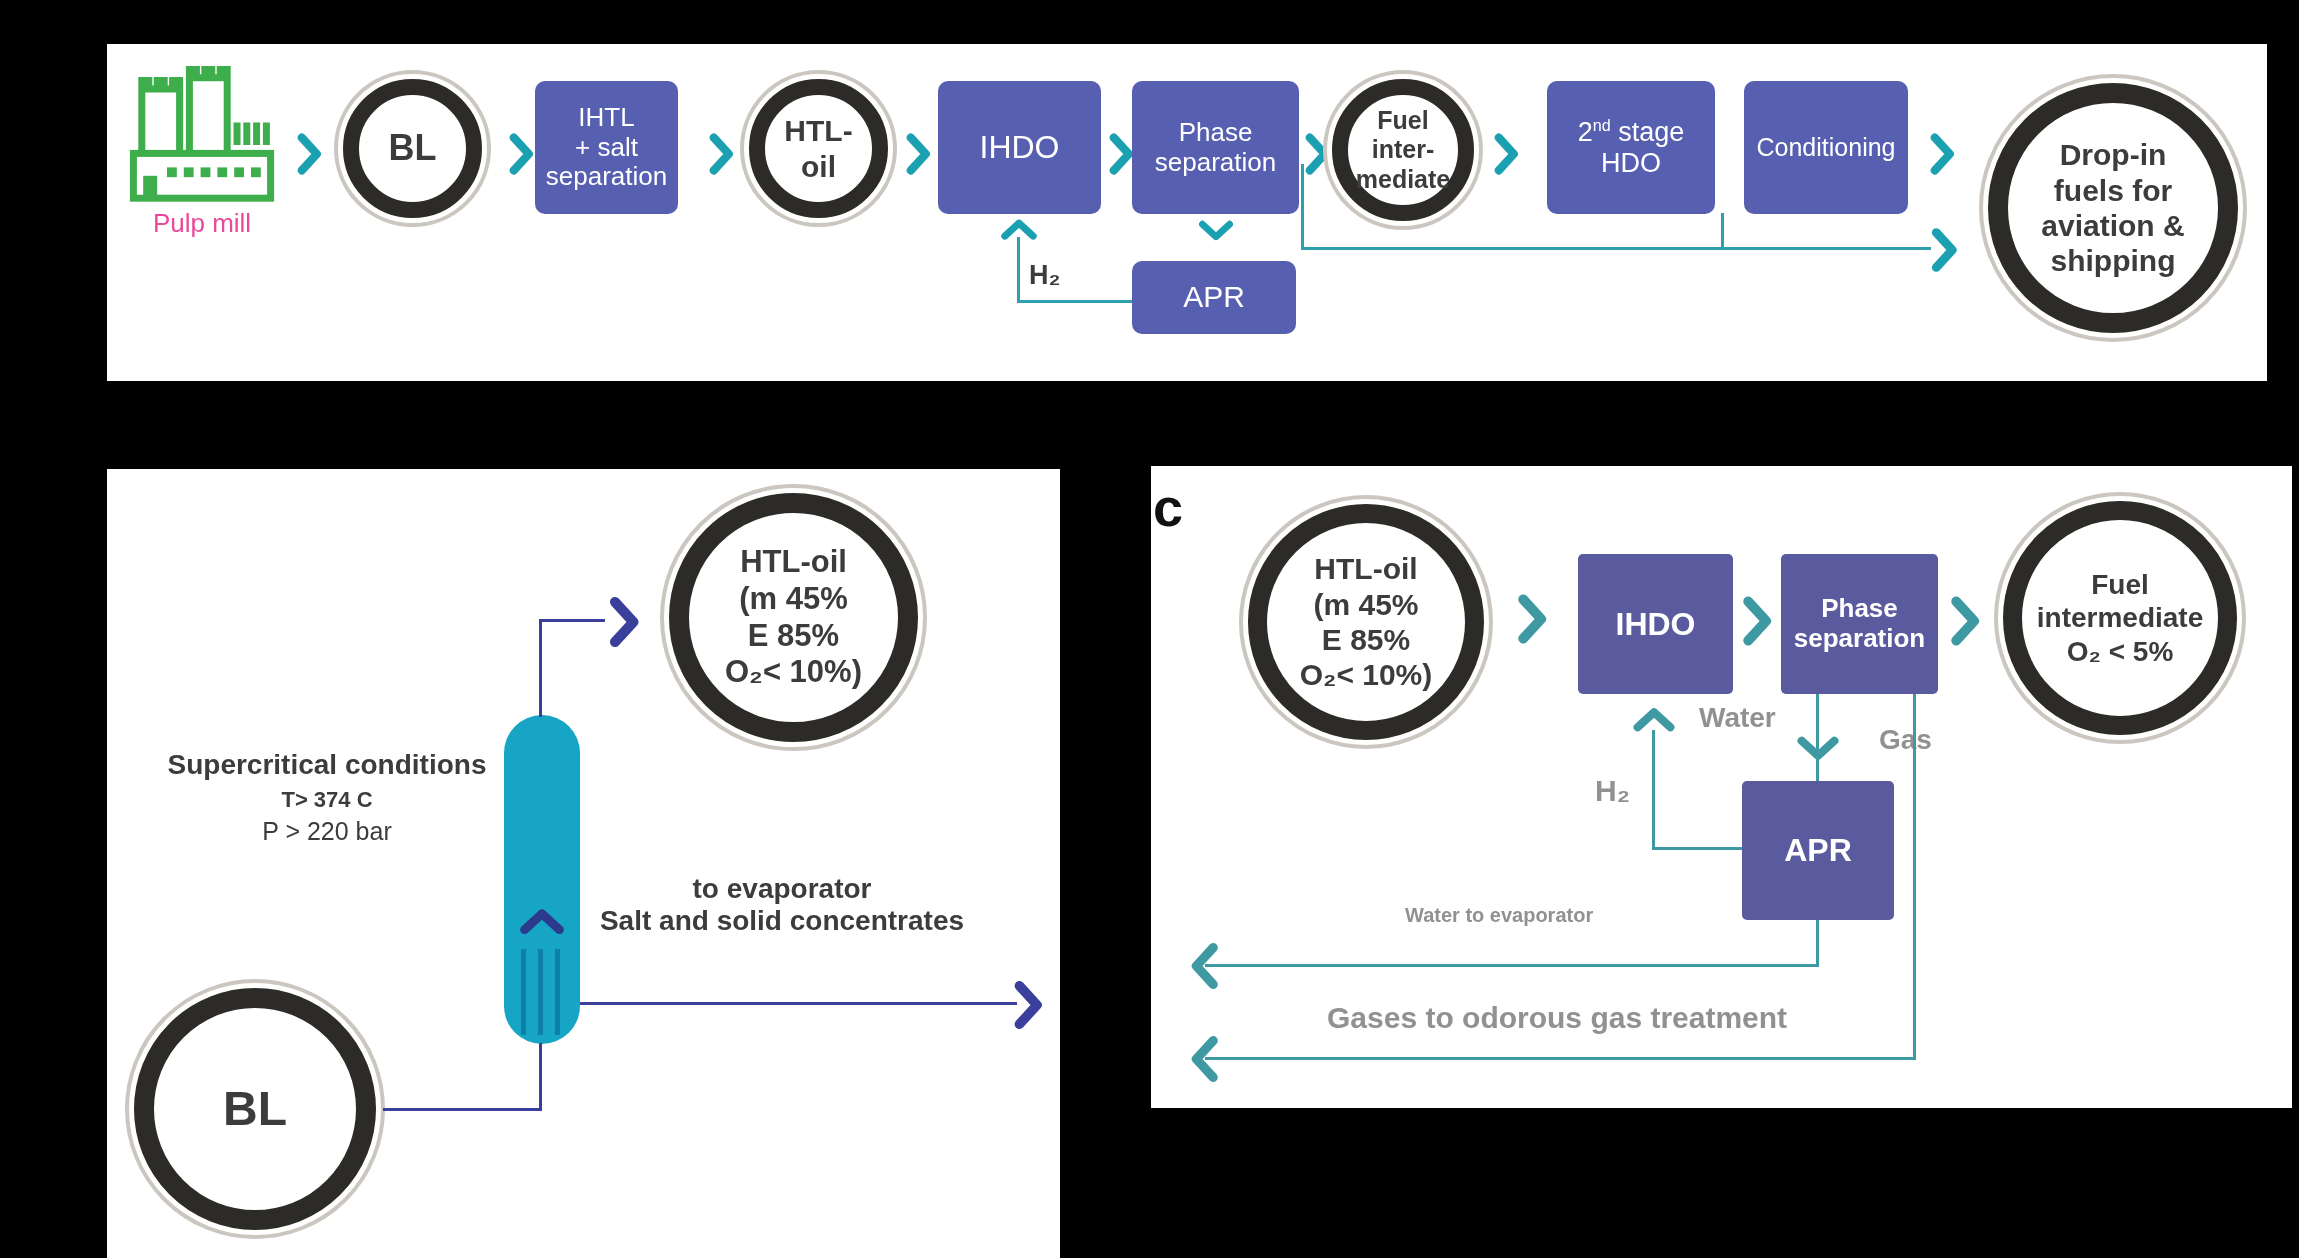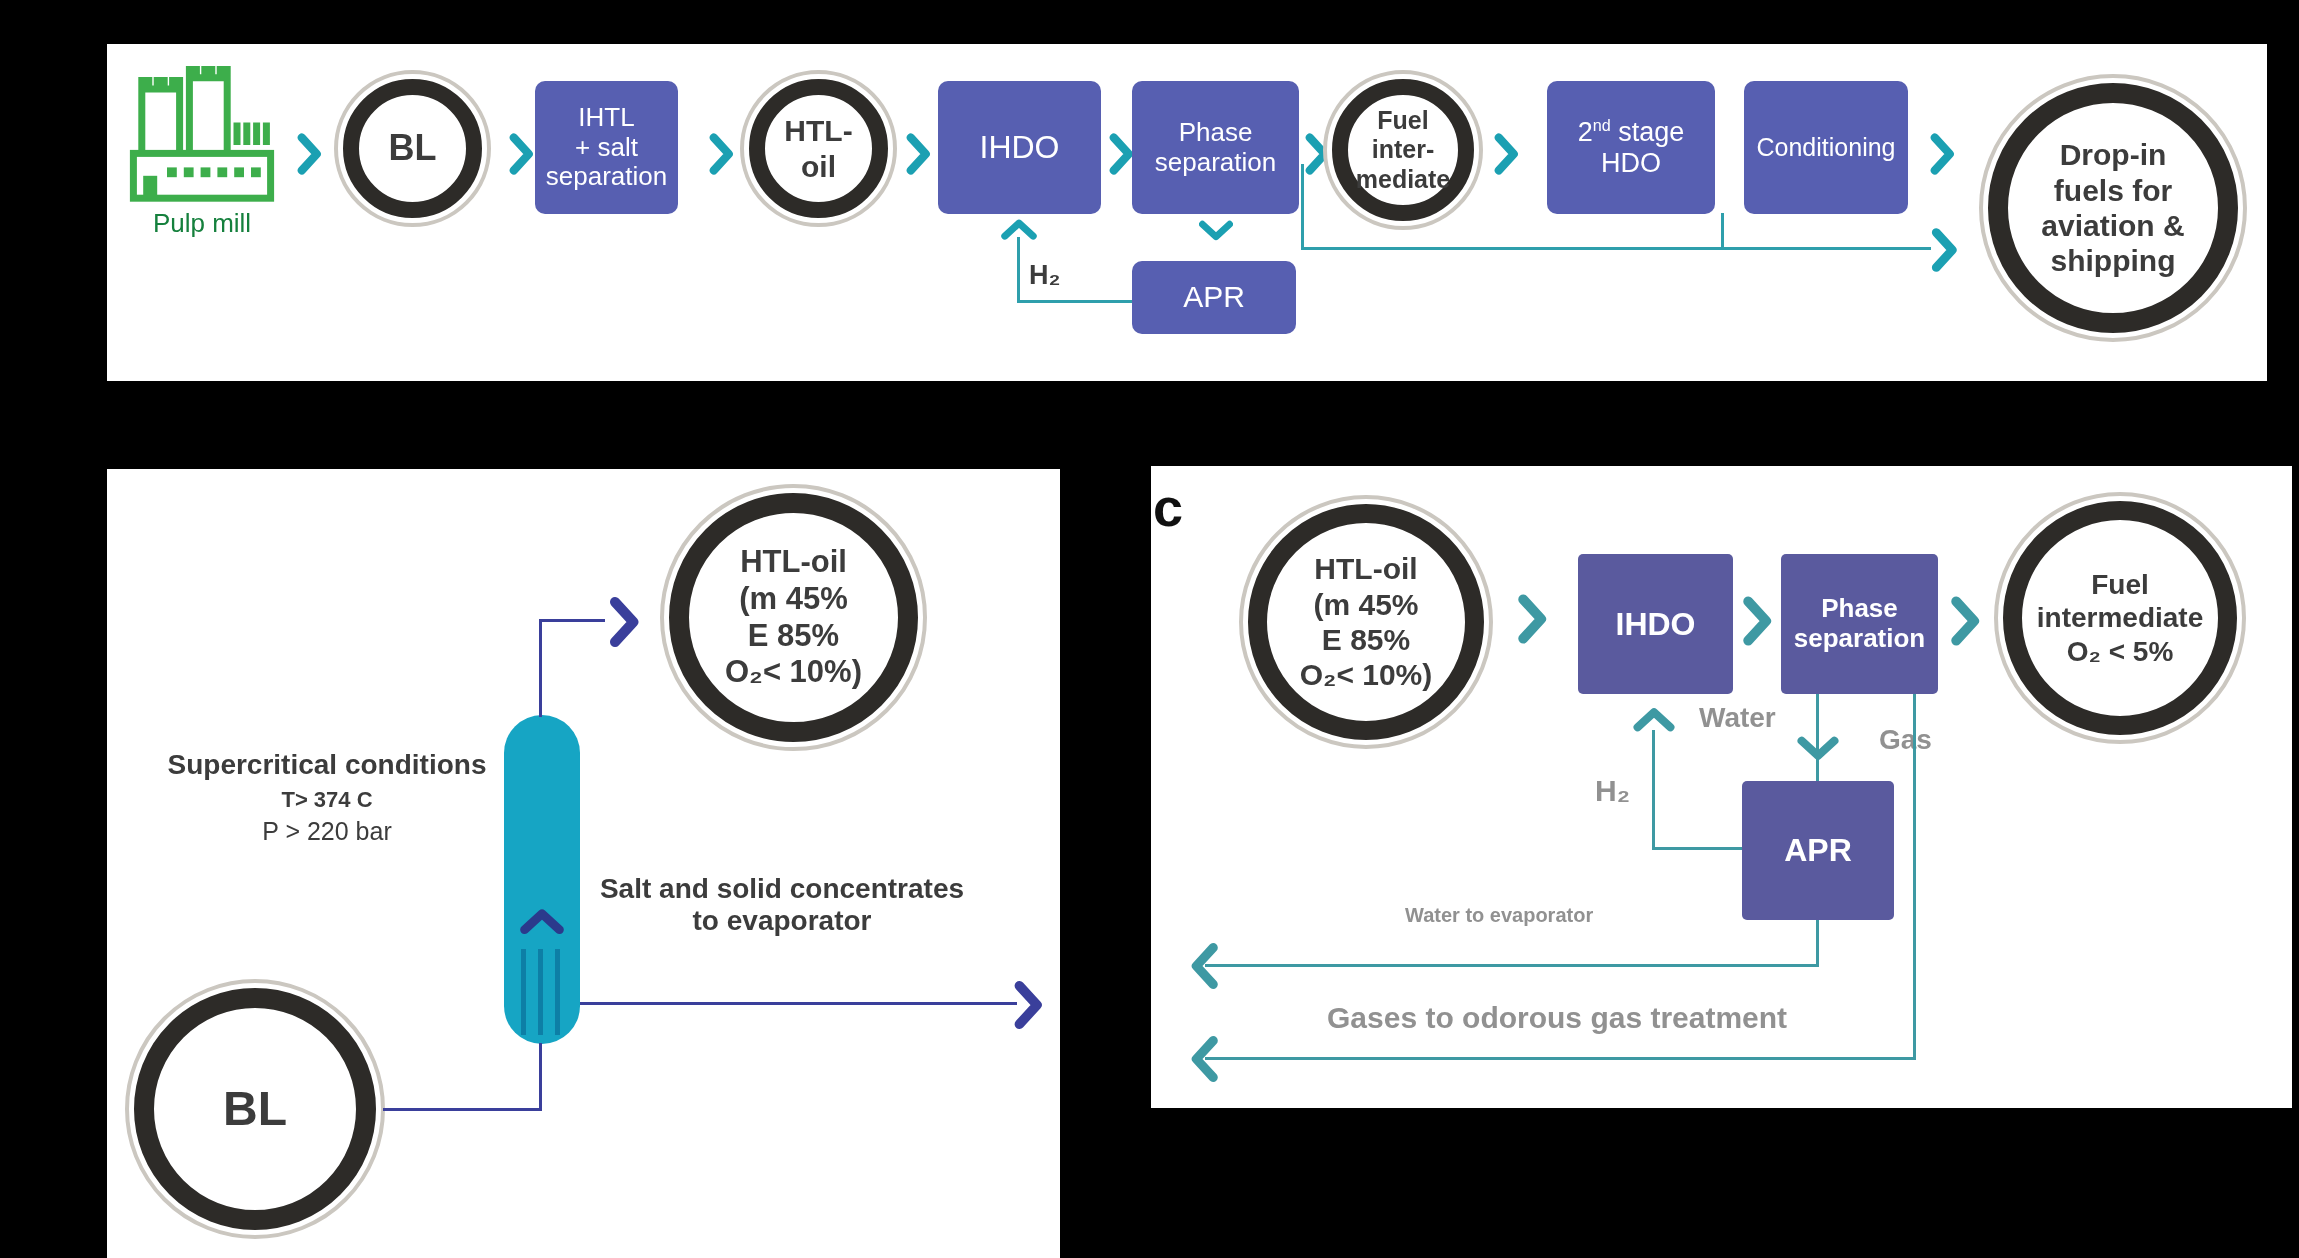--- a/index.html
+++ b/index.html
@@ -41,21 +41,21 @@
         <rect x="13" y="84" width="10" height="16"></rect>
         <rect x="30" y="78" width="7" height="7"></rect>
           <rect x="42" y="78" width="7" height="7"></rect>
         <rect x="54" y="78" width="7" height="7"></rect>
           <rect x="66" y="78" width="7" height="7"></rect>
         <rect x="78" y="78" width="7" height="7"></rect>
           <rect x="90" y="78" width="7" height="7"></rect>
       </g>
     </svg>
   </div>
-  <div class="dtx" style="left:10px;top:164px;width:170px;color:#15803d;font-size:26px;font-weight:500">Pulp mill</div>
+  <div class="dtx" style="left:10px;top:164px;width:170px;color:#ec4899;font-size:26px;font-weight:500">Pulp mill</div>
 
   <span class="chev c-teal" style="left:188px;top:88px;width:30px;height:44px">
     <svg viewBox="0 0 22 30">
         <path d="M5 3 L16 15 L5 27" fill="none" stroke="currentColor" stroke-width="6" stroke-linecap="round" stroke-linejoin="round"></path>
       </svg>
     </span>
 
   <div class="ring" style="left:227px;top:26px;width:157px;height:157px">
     <div class="ring-inner" style="border-width:16px;font-size:36px">
       <div>BL</div>
@@ -210,22 +210,22 @@
       </svg>
     </span>
 
   <div class="dtx" style="left:50px;top:280px;width:340px">
     <div style="font-size:28px;font-weight:700">Supercritical conditions</div>
     <div style="font-size:22px;font-weight:600;margin-top:6px">T&gt; 374 C</div>
     <div style="font-size:25px;font-weight:400;margin-top:4px">P &gt; 220 bar</div>
   </div>
 
   <div class="dtx" style="left:470px;top:404px;width:410px">
+    <div style="font-size:28px;font-weight:700">to evaporator</div>
     <div style="font-size:28px;font-weight:700">Salt and solid concentrates</div>
-    <div style="font-size:28px;font-weight:700">to evaporator</div>
   </div>
   <div class="ln" style="left:473px;top:533px;width:437px;height:3px;background:#3A3F9B"></div>
   <span class="chev c-indigo" style="left:903px;top:512px;width:38px;height:48px">
     <svg viewBox="0 0 22 30">
         <path d="M5 3 L16 15 L5 27" fill="none" stroke="currentColor" stroke-width="6" stroke-linecap="round" stroke-linejoin="round"></path>
       </svg>
     </span>
 
   <div class="ring" style="left:18px;top:510px;width:260px;height:260px">
     <div class="ring-inner" style="border-width:20px;font-size:48px">

